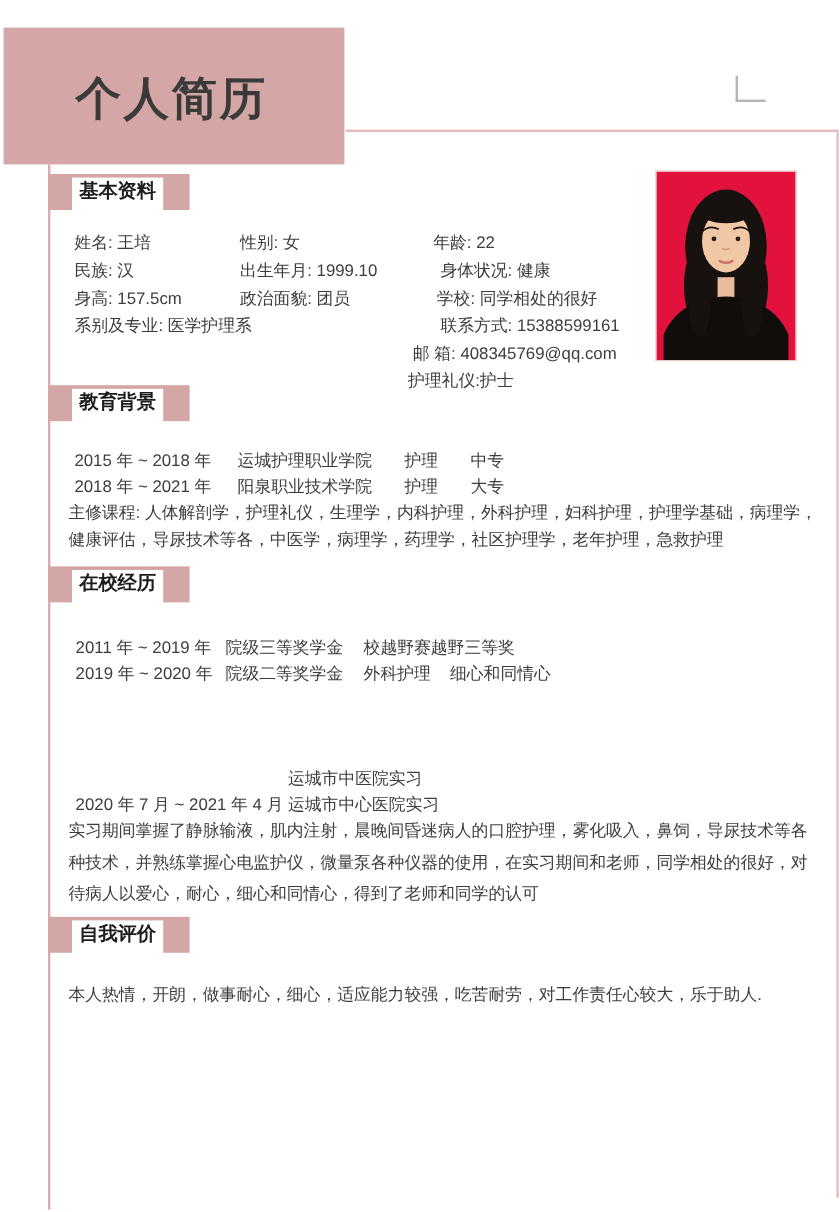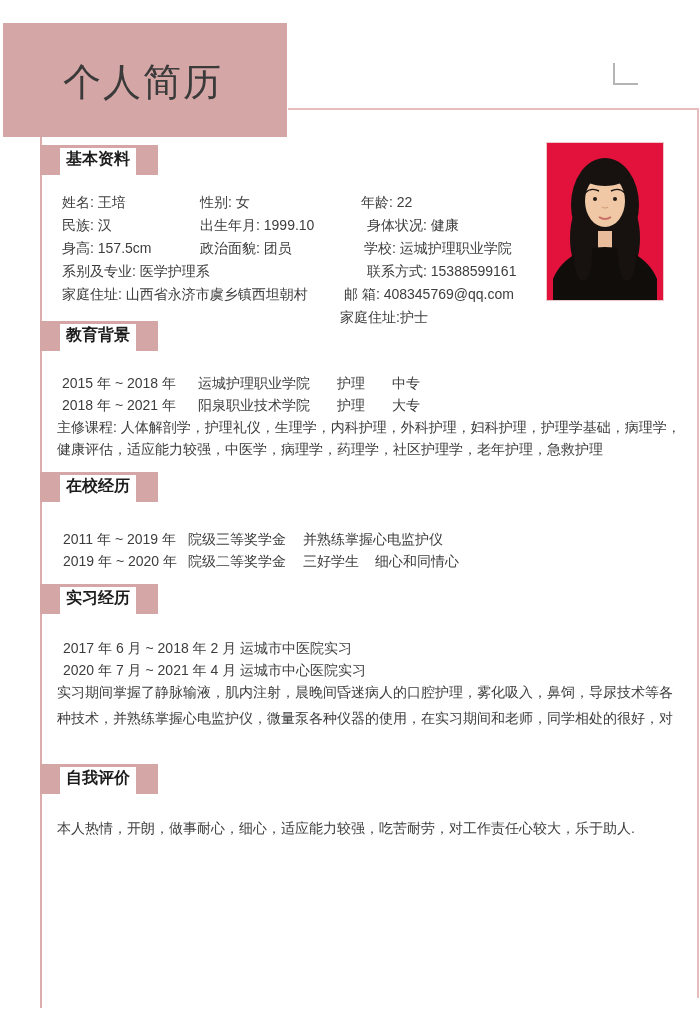--- a/index.html
+++ b/index.html
@@ -1,21 +1,21 @@
 <!DOCTYPE html>
 <html><head>
 <meta charset="utf-8">
 <style>
   html,body{margin:0;padding:0;background:#fff;}
   .page{position:relative;width:700px;height:1010px;background:#ffffff;overflow:hidden;
         font-family:"Liberation Sans","DejaVu Sans",sans-serif;color:#3d3d3d;}
   .abs{position:absolute;white-space:nowrap;text-align:right;}
   .txt{font-size:14px;color:#3d3d3d;}
   
-  .title-box{position:absolute;left:3px;top:23px;width:284px;height:114px;background:#d5a6a6;}
+  .title-box{position:absolute;left:3px;top:23px;width:284px;height:114px;background:#d5a6a6;font-weight:bold;}
   .title-text{position:absolute;left:60px;top:34px;font-size:38px;letter-spacing:2px;color:#3a3a3a;}
   
   .bar{position:absolute;left:40px;width:118px;height:30px;background:#d5a6a6;}
   .bar .lbl{position:absolute;left:20px;top:3px;background:#ffffff;padding:1px 6px 14px 6px;
             font-weight:bold;font-size:16px;color:#1c1c1c;white-space:nowrap;}
   
   .vline-left{position:absolute;left:40px;top:137px;width:2px;height:871px;background:#dcabab;}
   .vline-right{position:absolute;left:697px;top:108px;width:2px;height:890px;background:#e6bcbc;}
   .hline-top{position:absolute;left:288px;top:108px;width:409px;height:2px;background:#e6bcbc;}
   .bracket{position:absolute;left:613px;top:63px;width:23px;height:20px;
@@ -59,60 +59,56 @@
     <span class="lbl">基本资料</span>
   </div>
   <span class="abs txt" style="left:62px;top:194px">姓名: 王培</span>
   <span class="abs txt" style="left:200px;top:194px">性别: 女</span>
   <span class="abs txt" style="left:361px;top:194px">年龄: 22</span>
   <span class="abs txt" style="left:62px;top:217px">民族: 汉</span>
   <span class="abs txt" style="left:200px;top:217px">出生年月: 1999.10</span>
   <span class="abs txt" style="left:367px;top:217px">身体状况: 健康</span>
   <span class="abs txt" style="left:62px;top:240px">身高: 157.5cm</span>
   <span class="abs txt" style="left:200px;top:240px">政治面貌: 团员</span>
-  <span class="abs txt" style="left:364px;top:240px">学校: 运城护理职业学院</span>
+  <span class="abs txt" style="left:364px;top:240px">学校: 同学相处的很好</span>
   <span class="abs txt" style="left:62px;top:263px">系别及专业: 医学护理系</span>
   <span class="abs txt" style="left:367px;top:263px">联系方式: 15388599161</span>
-  <span class="abs txt" style="left:62px;top:286px">家庭住址: 山西省永济市虞乡镇西坦朝村</span>
   <span class="abs txt" style="left:344px;top:286px">邮 箱: 408345769@qq.com</span>
-  <span class="abs txt" style="left:340px;top:309px">家庭住址:护士</span>
+  <span class="abs txt" style="left:340px;top:309px">护理礼仪:护士</span>
 
   <div class="bar" style="top:321px">
     <span class="lbl">教育背景</span>
   </div>
   <span class="abs txt" style="left:62px;top:375px">2015 年 ~ 2018 年</span>
   <span class="abs txt" style="left:198px;top:375px">运城护理职业学院</span>
   <span class="abs txt" style="left:337px;top:375px">护理</span>
   <span class="abs txt" style="left:392px;top:375px">中专</span>
   <span class="abs txt" style="left:62px;top:397px">2018 年 ~ 2021 年</span>
   <span class="abs txt" style="left:198px;top:397px">阳泉职业技术学院</span>
   <span class="abs txt" style="left:337px;top:397px">护理</span>
   <span class="abs txt" style="left:392px;top:397px">大专</span>
   <span class="abs txt" style="left:57px;top:419px">主修课程: 人体解剖学，护理礼仪，生理学，内科护理，外科护理，妇科护理，护理学基础，病理学，</span>
-  <span class="abs txt" style="left:57px;top:441px">健康评估，适应能力较强，中医学，病理学，药理学，社区护理学，老年护理，急救护理</span>
+  <span class="abs txt" style="left:57px;top:441px">健康评估，导尿技术等各，中医学，病理学，药理学，社区护理学，老年护理，急救护理</span>
 
   <div class="bar" style="top:472px">
     <span class="lbl">在校经历</span>
   </div>
   <span class="abs txt" style="left:63px;top:531px">2011 年 ~ 2019 年</span>
   <span class="abs txt" style="left:188px;top:531px">院级三等奖学金</span>
-  <span class="abs txt" style="left:303px;top:531px">并熟练掌握心电监护仪</span>
+  <span class="abs txt" style="left:303px;top:531px">校越野赛越野三等奖</span>
   <span class="abs txt" style="left:63px;top:553px">2019 年 ~ 2020 年</span>
   <span class="abs txt" style="left:188px;top:553px">院级二等奖学金</span>
-  <span class="abs txt" style="left:303px;top:553px">三好学生</span>
+  <span class="abs txt" style="left:303px;top:553px">外科护理</span>
   <span class="abs txt" style="left:375px;top:553px">细心和同情心</span>
 
-  <div class="bar" style="top:584px">
-    <span class="lbl">实习经历</span>
-  </div>
-  <span class="abs txt" style="left:63px;top:640px">2017 年 6 月 ~ 2018 年 2 月</span>
   <span class="abs txt" style="left:240px;top:640px">运城市中医院实习</span>
   <span class="abs txt" style="left:63px;top:662px">2020 年 7 月 ~ 2021 年 4 月</span>
   <span class="abs txt" style="left:240px;top:662px">运城市中心医院实习</span>
   <span class="abs txt" style="left:57px;top:710px">种技术，并熟练掌握心电监护仪，微量泵各种仪器的使用，在实习期间和老师，同学相处的很好，对</span>
   <span class="abs txt" style="left:57px;top:684px">实习期间掌握了静脉输液，肌内注射，晨晚间昏迷病人的口腔护理，雾化吸入，鼻饲，导尿技术等各</span>
+  <span class="abs txt" style="left:57px;top:736px">待病人以爱心，耐心，细心和同情心，得到了老师和同学的认可</span>
 
   <div class="bar" style="top:764px">
     <span class="lbl">自我评价</span>
   </div>
   <span class="abs txt" style="left:57px;top:820px">本人热情，开朗，做事耐心，细心，适应能力较强，吃苦耐劳，对工作责任心较大，乐于助人.</span>
 
 </div>
 
 </body></html>

